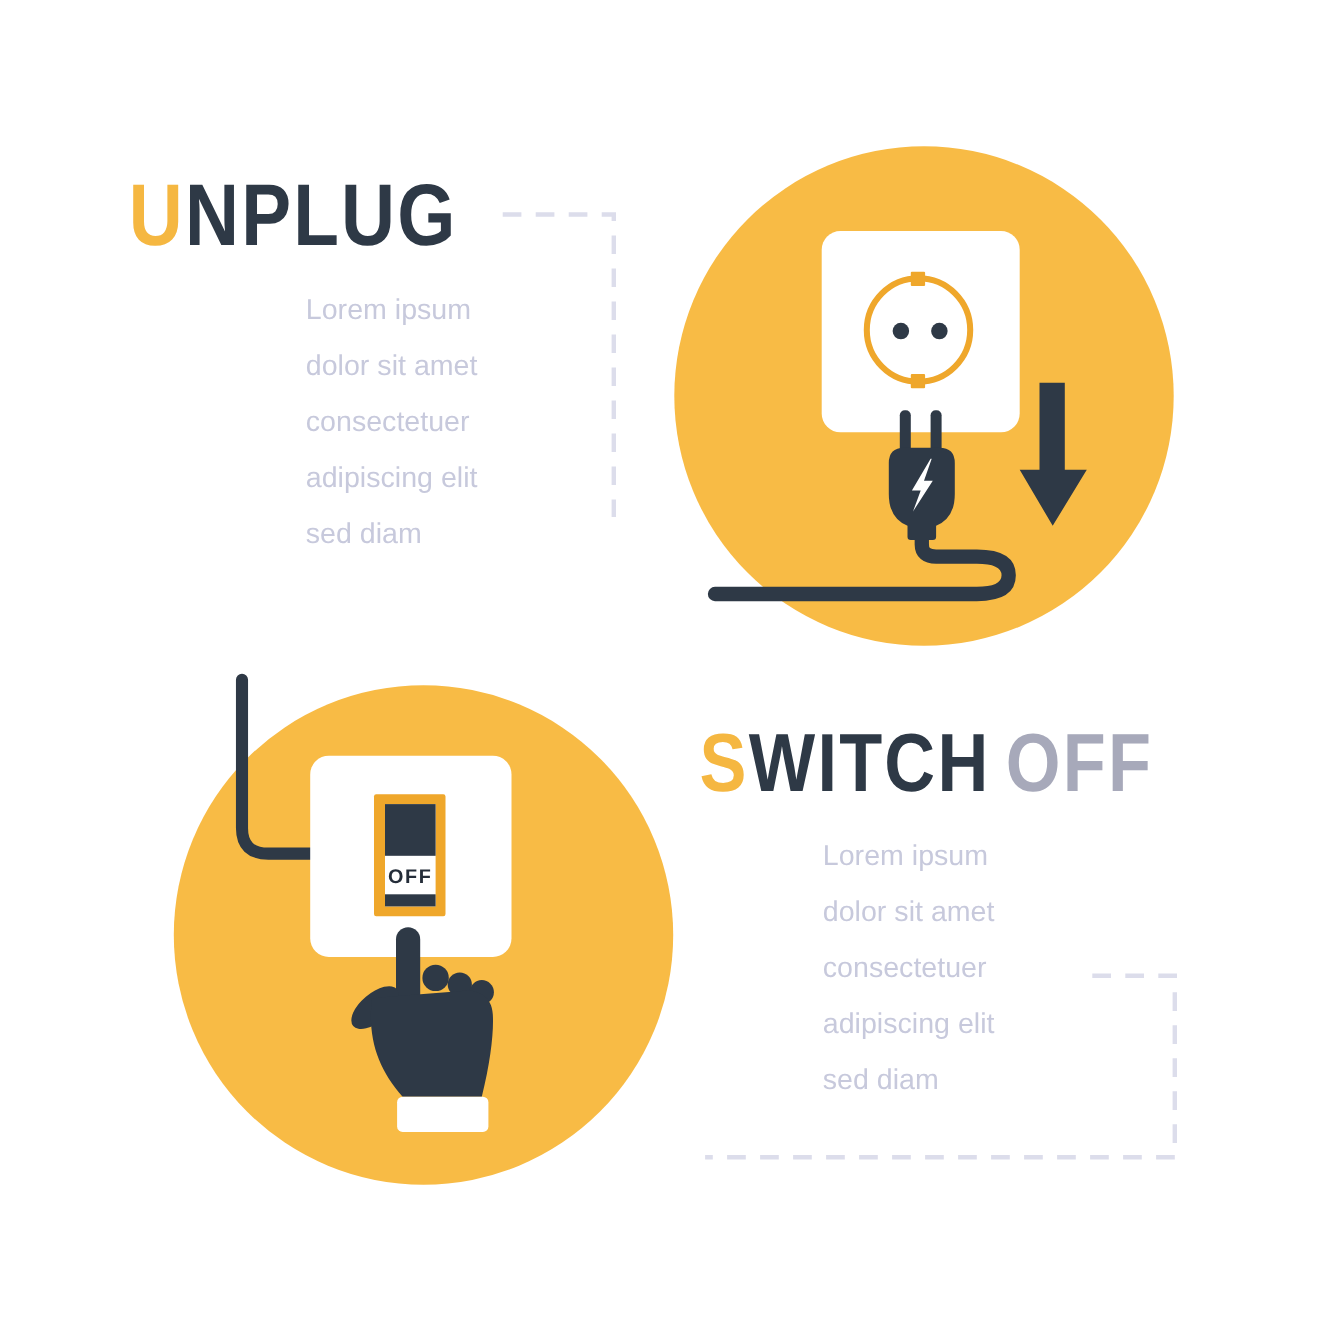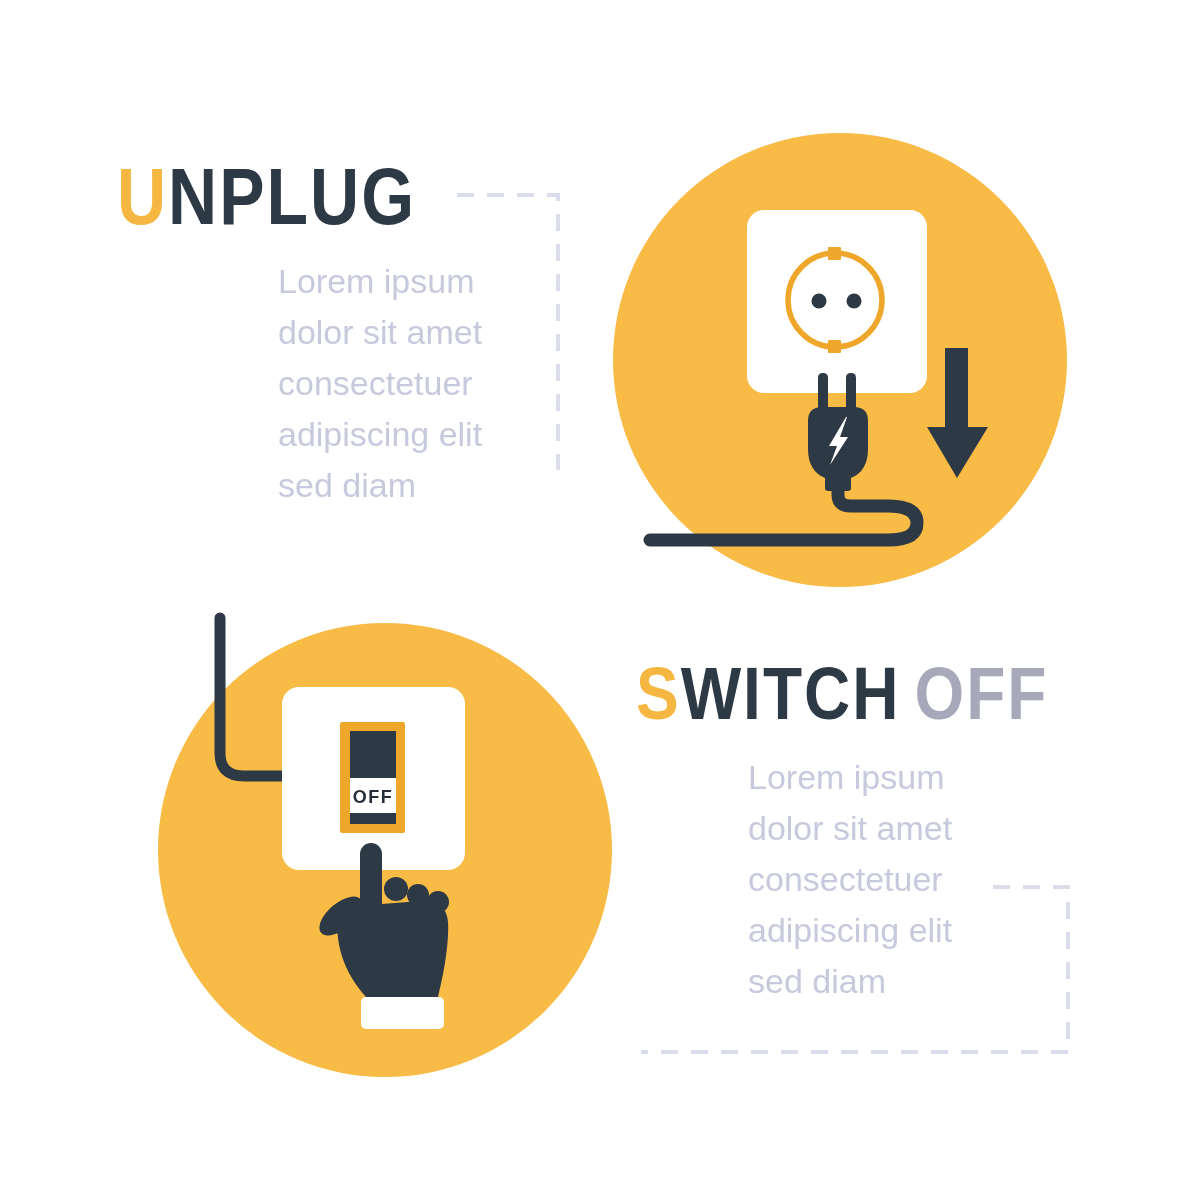--- a/index.html
+++ b/index.html
@@ -18,21 +18,21 @@
   }
   .art{position:absolute;left:0;top:0;width:1200px;height:1200px;}
   .title{
     position:absolute;margin:0;font-weight:bold;color:var(--dark);
     transform-origin:0 0;white-space:nowrap;
   }
   .t1{left:117px;top:150px;font-size:68px;letter-spacing:2px;transform:scaleY(1.17);}
   .t2{left:636px;top:650px;font-size:64px;letter-spacing:2px;transform:scaleY(1.17);}
   .accent{color:var(--accent);}
   .suffix{color:var(--title-gray);margin-left:14px;}
-  .para{position:absolute;font-size:34px;line-height:51px;color:var(--muted);}
+  .para{position:absolute;font-size:26px;line-height:51px;color:var(--muted);}
   .p1{left:278px;top:256px;}
   .p2{left:748px;top:752px;}
   .dash{fill:none;stroke:var(--dash);stroke-width:4;stroke-dasharray:17 13;}
   .fill-yellow{fill:var(--yellow);}
   .fill-deep{fill:var(--deep-yellow);}
   .fill-dark{fill:var(--dark);}
   .fill-white{fill:#fff;}
   .stroke-dark{stroke:var(--dark);fill:none;}
   .stroke-deep{stroke:var(--deep-yellow);fill:none;}
   .switch-label{

